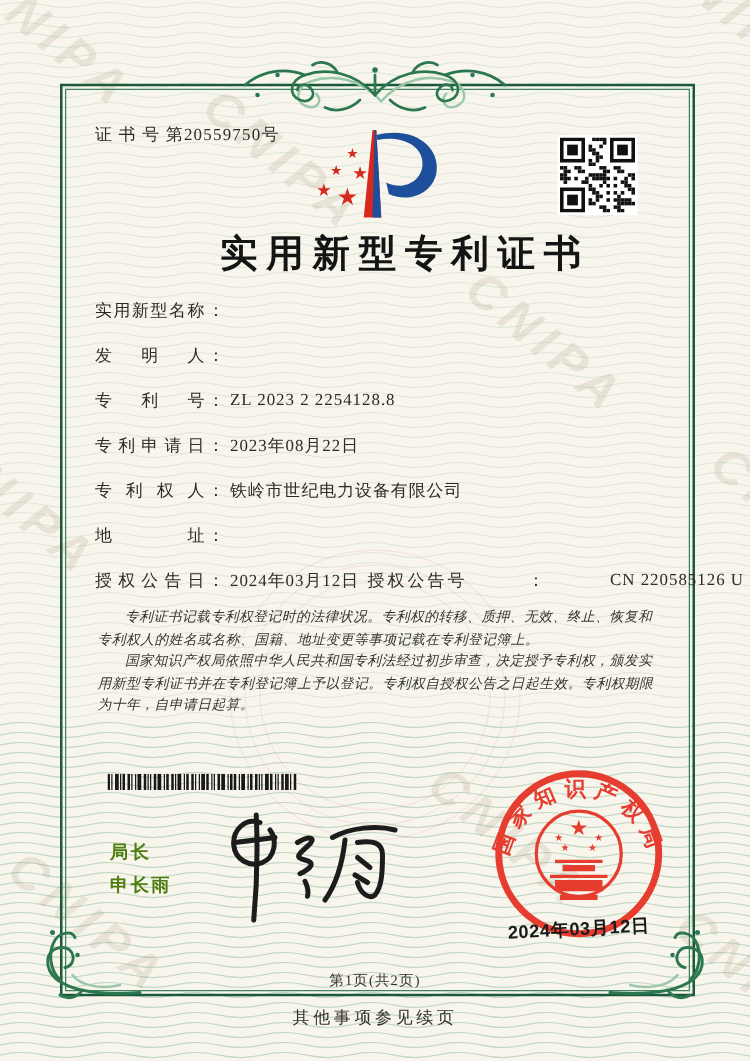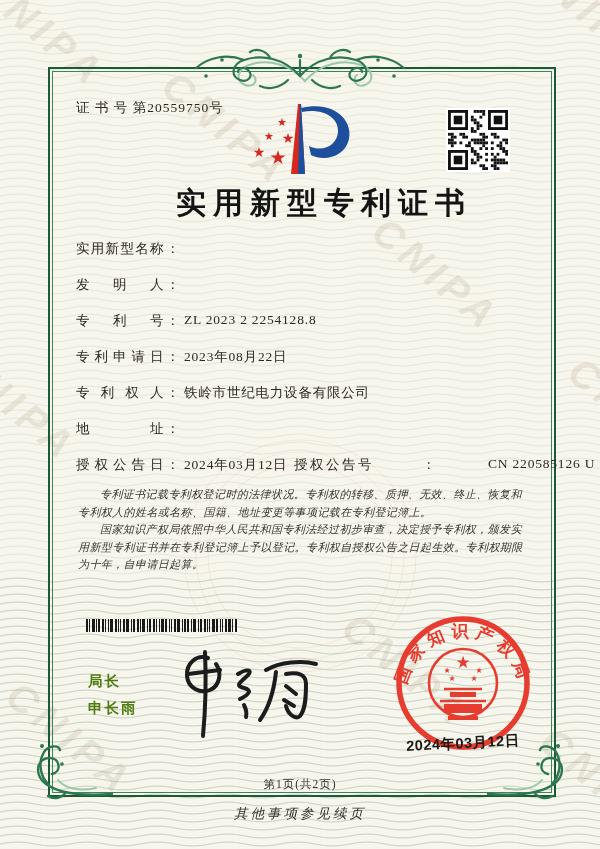--- a/index.html
+++ b/index.html
@@ -46,21 +46,21 @@
   .barcode-box{position:absolute;left:86px;top:619px;}
   .bureau{position:absolute;left:88px;font-family:"Liberation Sans",sans-serif;
           font-weight:700;font-size:14.5px;color:#4d7c0f;letter-spacing:2px;}
   .pos-label{top:672px;} .pos-name{top:699px;}
   .sig{position:absolute;left:178px;top:644px;}
   .seal{position:absolute;left:384px;top:611px;z-index:5;}
 
   .page-num{position:absolute;left:0;top:777px;width:600px;text-align:center;
             font-size:11.5px;letter-spacing:1px;color:#33302a;}
   .footer-note{position:absolute;left:0;top:805px;width:600px;text-align:center;
-               font-size:13.5px;font-style:italic;letter-spacing:3px;color:#2f2f28;}
+               font-size:13.5px;letter-spacing:3px;color:#2f2f28;}
 </style>
 </head>
 <body>
 
 <div id="page">
 
   <svg class="bg-layer" width="600" height="849">
     <defs>
       <pattern id="wv" width="70" height="8" patternUnits="userSpaceOnUse">
         <path d="M0,4 Q17.5,0 35,4 T70,4" fill="none" stroke="#bcd3bf" stroke-width="0.9"></path>

